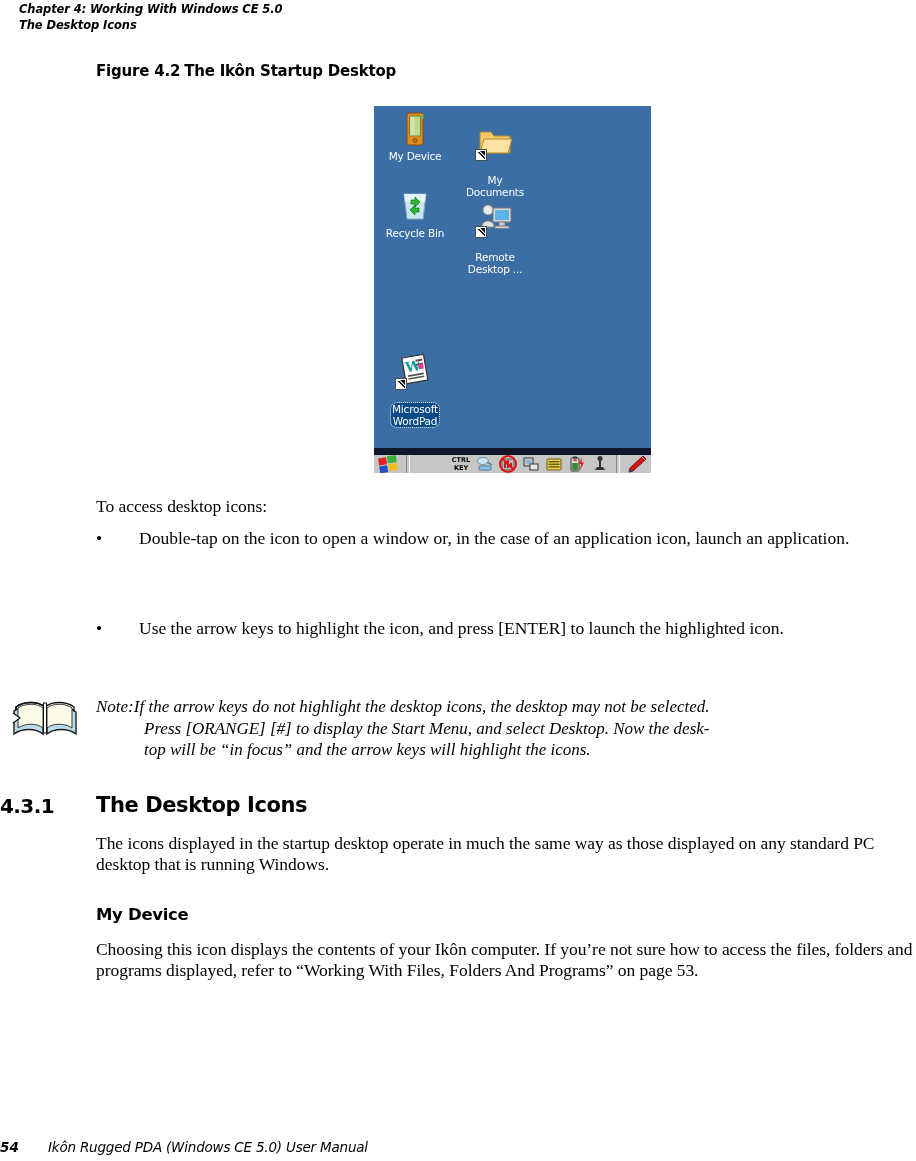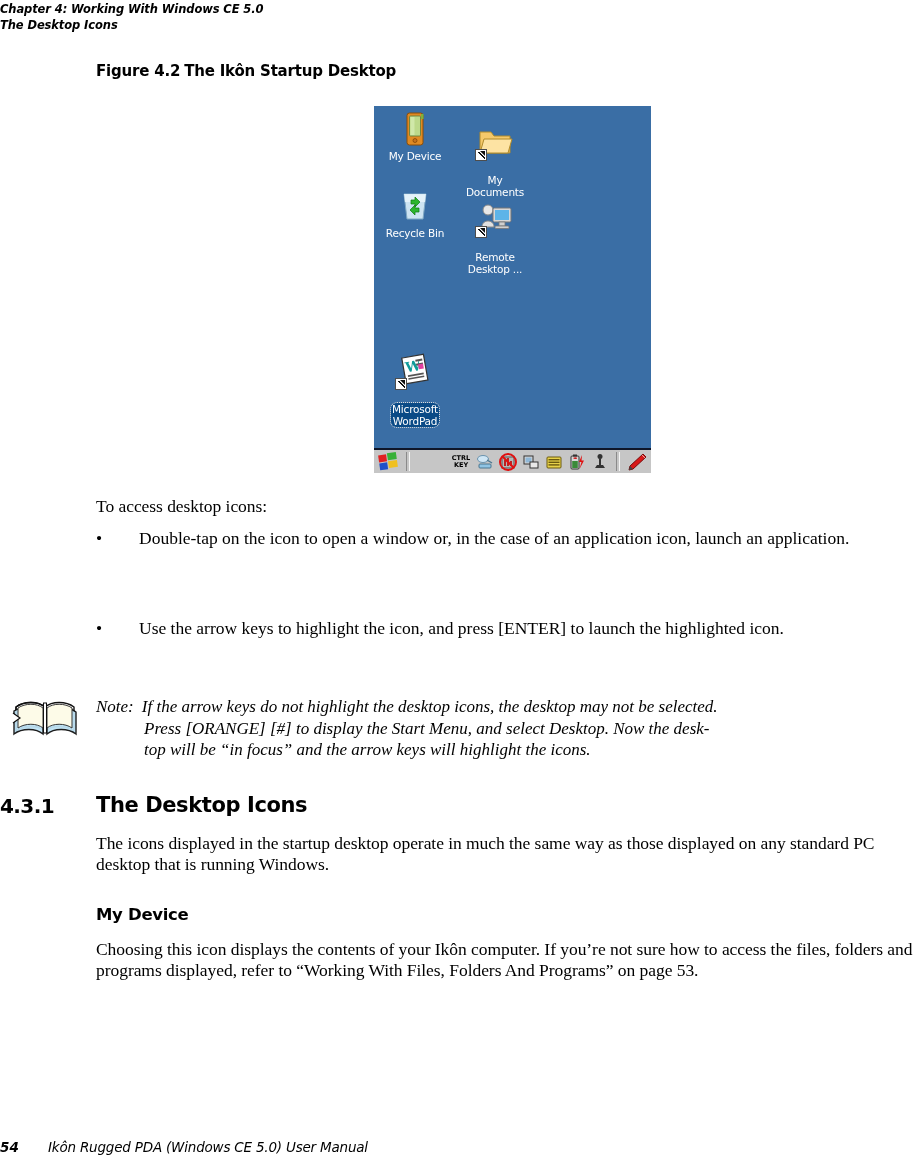--- a/index.html
+++ b/index.html
@@ -20,20 +20,21 @@
   
   .runhead {
     position: absolute;
     left: 0px;
     top: 2px;
     width: 600px;
     font-family: "DejaVu Sans", sans-serif;
     font-size: 11.5px;
     line-height: 15.5px;
     letter-spacing: -0.1px;
+    padding-left: 19px;
   }
   .runhead .line1 {
     font-style: italic;
     font-weight: bold;
   }
   .runhead .line2 {
     font-style: italic;
     font-weight: bold;
   }
 
@@ -122,21 +123,21 @@
   }
 
   
   .taskbar {
     position: absolute;
     left: 0;
     bottom: 0;
     width: 277px;
     height: 25px;
     background: #c6c6c6;
-    border-top: 2px solid #0f172a;
+    border-top: 7px solid #0f172a;
     box-sizing: border-box;
     display: flex;
     align-items: center;
   }
   .tb-start {
     width: 27px; height: 21px;
     margin-left: 2px;
     position: relative;
   }
   .tb-sep {
@@ -193,21 +194,21 @@
   }
   .note-text {
     position: absolute;
     left: 96px;
     top: 696px;
     width: 820px;
     font-style: italic;
     font-size: 17px;
     line-height: 21.5px;
   }
-  .note-text .nlabel { margin-right: 8px; text-align: right; }
+  .note-text .nlabel { margin-right: 0; text-align: right; }
   .note-text .nbody { display: inline; }
   .note-cont {
     display: block;
     margin-left: 48px;
   }
 
   
   .sec-num {
     position: absolute;
     left: 0px;

